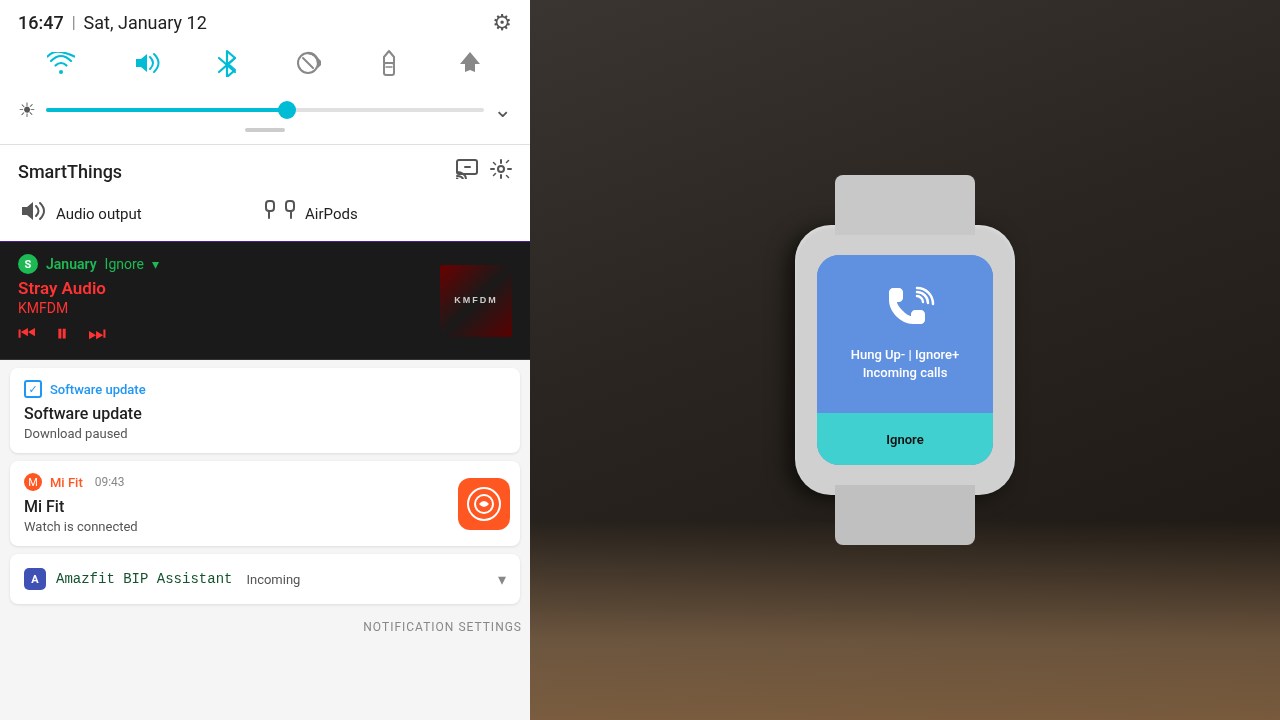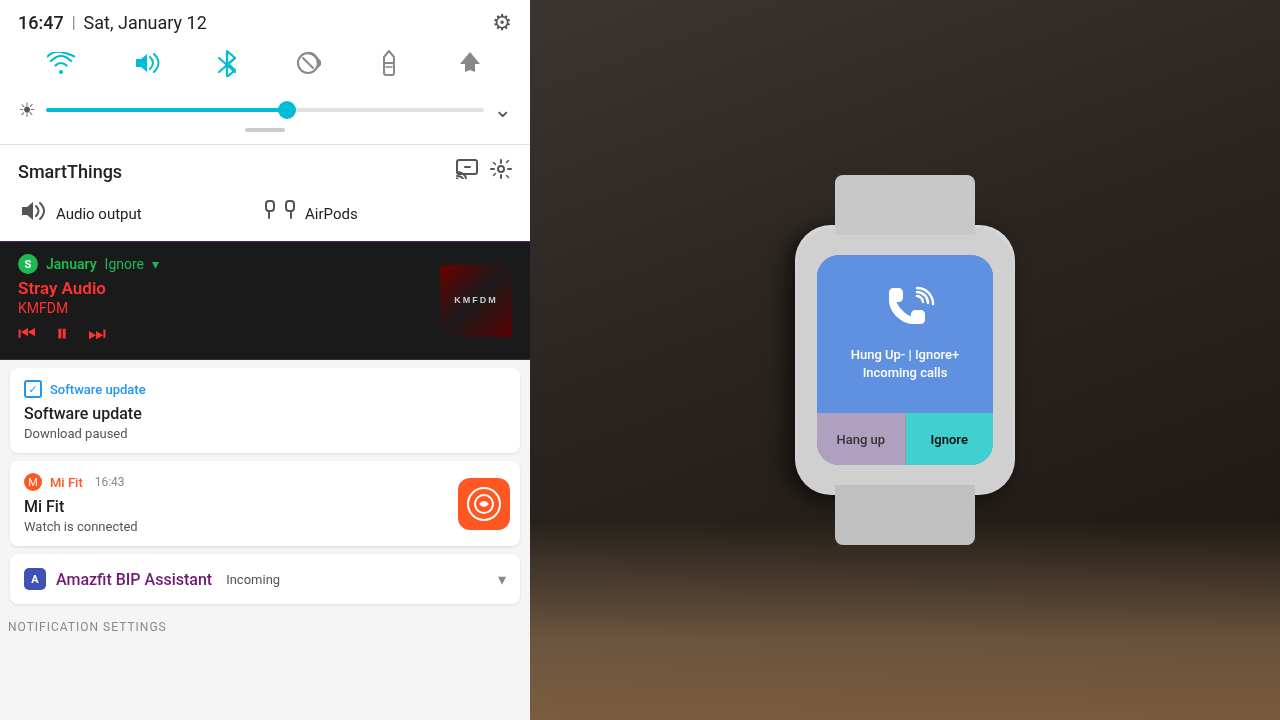--- a/index.html
+++ b/index.html
@@ -407,40 +407,41 @@
       border-radius: 5px;
       display: flex;
       align-items: center;
       justify-content: center;
       color: white;
       font-size: 11px;
       font-weight: bold;
     }
 
     .amazfit-name {
-      font-size: 16px;
-      color: #701a75;
+      font-size: 14px;
+      color: #14532d;
       font-weight: 500;
+      font-family: Liberation Mono, monospace;
     }
 
     .amazfit-status {
       font-size: 13px;
       color: #555;
       margin-left: 4px;
     }
 
     .amazfit-chevron {
       margin-left: auto;
       color: #888;
       font-size: 16px;
       cursor: pointer;
     }
 
     .notif-settings-bar {
-      text-align: left;
+      text-align: right;
       padding: 8px;
       font-size: 12px;
       color: #888;
       letter-spacing: 1px;
     }
 
     
     .right-panel {
       flex: 1;
       position: relative;
@@ -759,21 +760,21 @@
         <span class="notif-app-name update">Software update</span>
       </div>
       <div class="notif-title">Software update</div>
       <div class="notif-body">Download paused</div>
     </div>
 
     <div class="notification-card mifit-card">
       <div class="notif-header">
         <div class="notif-app-icon mifit">M</div>
         <span class="notif-app-name mifit">Mi Fit</span>
-        <span class="notif-time">16:43</span>
+        <span class="notif-time">09:43</span>
       </div>
       <div class="notif-title">Mi Fit</div>
       <div class="notif-body">Watch is connected</div>
       <div class="mifit-badge">
         <div class="mifit-badge-inner">
           <svg width="22" height="22" viewBox="0 0 22 22" fill="none">
             <circle cx="11" cy="11" r="9" stroke="white" stroke-width="2" fill="none"></circle>
             <path d="M6 11 Q11 5 16 11 Q11 17 6 11z" fill="white"></path>
           </svg>
         </div>
@@ -814,21 +815,20 @@
               <path d="M42 10 C51 10 58 17 58 26" stroke="white" stroke-width="2.5" fill="none" stroke-linecap="round"></path>
             </svg>
           </div>
           <div class="watch-call-text">
             <div>Hung Up- | Ignore+</div>
             <div>Incoming calls</div>
           </div>
         </div>
 
         <div class="watch-buttons-row">
-          <div class="watch-btn-hangup">Hang up</div>
           <div class="watch-btn-ignore">Ignore</div>
         </div>
       </div>
     </div>
   </div>
 
   <div class="hand-shadow"></div>
 </div>
 
 </body></html>

